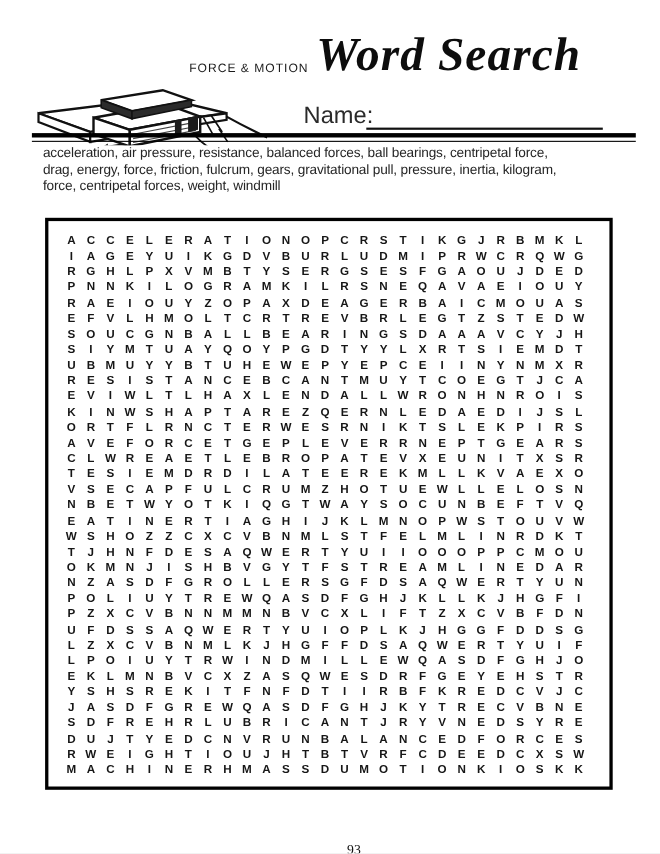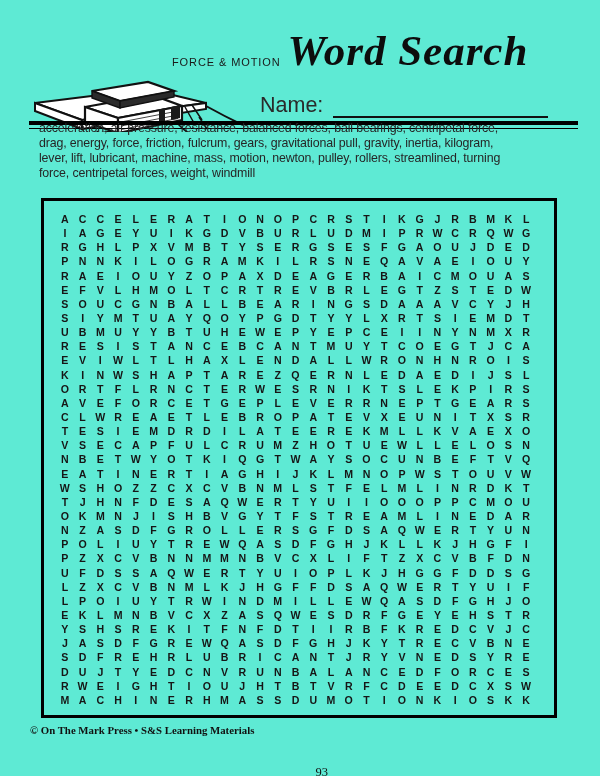--- a/index.html
+++ b/index.html
@@ -1,35 +1,35 @@
 <!DOCTYPE html>
 <html><head>
 <meta charset="utf-8">
 <style>
   html,body{margin:0;padding:0;background:#e9e9e9;}
   .page{
-    position:relative;width:600px;height:776px;background:#5eead4;
+    position:relative;width:600px;height:776px;background:#ffffff;
     font-family:"Liberation Sans",sans-serif;overflow:hidden;margin:0 auto;
   }
   .book-art{position:absolute;left:28px;top:44px;width:215px;height:88px;}
   .unit-label{
     position:absolute;left:172px;top:56px;font-size:11px;letter-spacing:.9px;
     color:#1a1a1a;white-space:nowrap;z-index:2;
   }
   .page-title{
     position:absolute;left:262px;top:26px;width:292px;text-align:center;
     font-family:"Liberation Serif",serif;font-style:italic;font-weight:bold;
     font-size:43px;letter-spacing:1px;color:#0d0d0d;white-space:nowrap;
   }
-  .name-label{position:absolute;left:260px;top:93px;font-size:21.5px;color:#2a2a2a;}
+  .name-label{position:absolute;left:276px;top:93px;font-size:21.5px;color:#2a2a2a;}
   .name-line{position:absolute;left:333px;top:116px;width:215px;height:2.2px;background:#111;}
   .rule-thick{position:absolute;left:29px;top:121px;width:549px;height:3.6px;background:#000;}
   .rule-thin{position:absolute;left:29px;top:127.5px;width:549px;height:1.8px;background:#000;}
   .word-bank{
-    position:absolute;left:39px;top:121px;width:540px;
+    position:absolute;left:39px;top:132px;width:540px;
     font-size:12.4px;line-height:14.9px;letter-spacing:-.15px;color:#262626;
   }
   .word-bank div{white-space:nowrap;}
   .grid-box{
     position:absolute;left:41px;top:198px;width:516px;height:520px;
     border:3px solid #000;box-sizing:border-box;background:transparent;
   }
   .letter-grid{position:absolute;left:12px;right:19px;top:11px;bottom:8px;display:grid;}
   .cell{
     display:flex;align-items:center;justify-content:center;
@@ -82,22 +82,21 @@
   <div class="page-title">Word Search</div>
 
   <div class="name-label">Name:</div>
   <div class="name-line"></div>
 
   <div class="rule-thick"></div>
   <div class="rule-thin"></div>
 
   <div class="word-bank">
     <div>acceleration, air pressure, resistance, balanced forces, ball bearings, centripetal force,</div>
-    <div>drag, energy, force, friction, fulcrum, gears, gravitational pull, gravity, inertia, kilogram,</div>
-    <div>lever, lift, lubricant, machine, mass, motion, newton, pulley, rollers, streamlined, turning</div>
+    <div>drag, energy, force, friction, fulcrum, gears, gravitational pull, pressure, inertia, kilogram,</div>
     <div>force, centripetal forces, weight, windmill</div>
   </div>
 
   <div class="grid-box">
     <div class="letter-grid" style="grid-template-columns: repeat(27, 1fr); grid-template-rows: repeat(35, 1fr);">
         <span class="cell">A</span>
         <span class="cell">C</span>
         <span class="cell">C</span>
         <span class="cell">E</span>
         <span class="cell">L</span>
@@ -1037,16 +1036,15 @@
         <span class="cell">N</span>
         <span class="cell">K</span>
         <span class="cell">I</span>
         <span class="cell">O</span>
         <span class="cell">S</span>
         <span class="cell">K</span>
         <span class="cell">K</span>
       </div>
   </div>
 
-  <div class="footer-left">© On The Mark Press • S&amp;S Learning Materials</div>
   <div class="footer-page">93</div>
 
 </div>
 
 </body></html>

